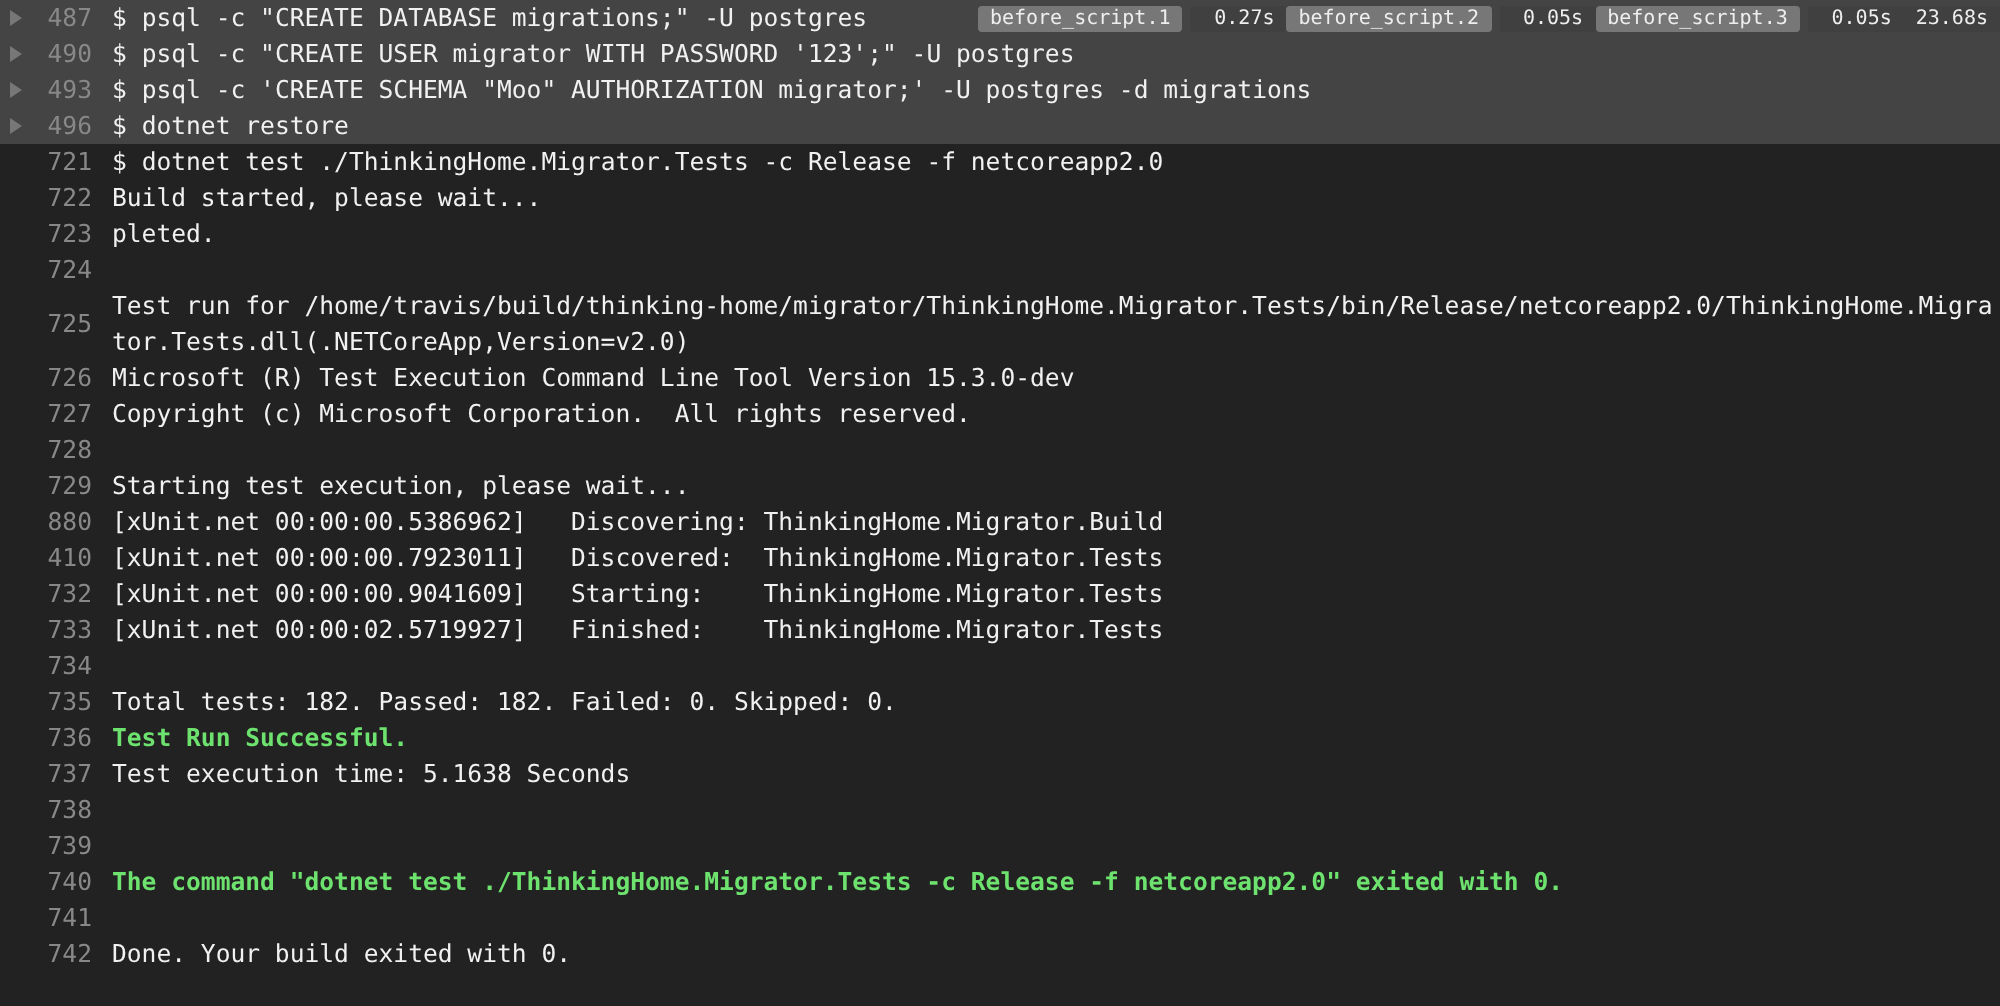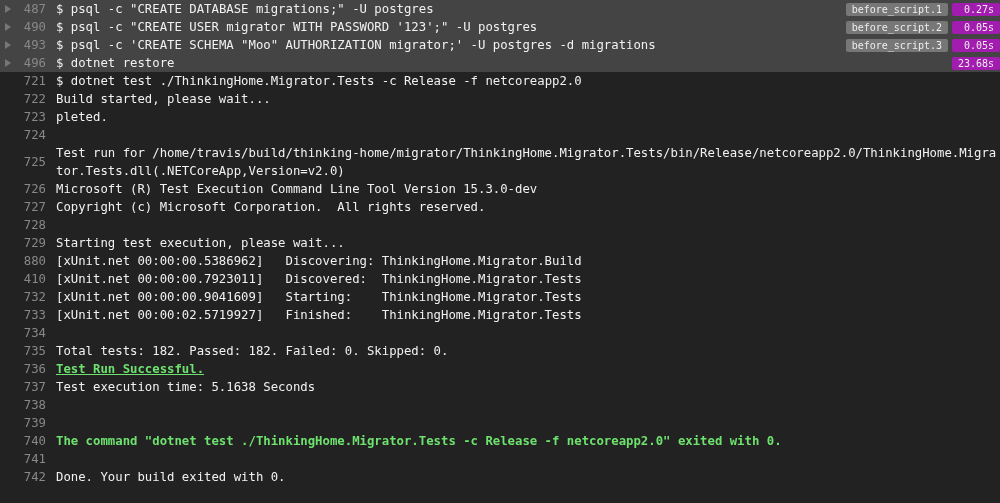--- a/index.html
+++ b/index.html
@@ -52,51 +52,50 @@
     flex: 1;
     white-space: pre-wrap;
     word-break: break-all;
   }
   .prompt {
     color: #f1f1f1;
   }
   .success {
     color: #6ee26e;
     font-weight: bold;
-    text-decoration: underline;
   }
   .cmd-exit {
     color: #6ee26e;
     font-weight: bold;
   }
   .badges {
     position: absolute;
     top: 0;
     right: 0;
     display: flex;
-    flex-direction: column;
+    flex-direction: row;
     gap: 0;
   }
   .badge-row {
     display: flex;
     gap: 4px;
     height: 18px;
     align-items: center;
     justify-content: flex-end;
   }
   .badge {
     background: #777;
     color: #eee;
     font-size: 10px;
     padding: 1px 6px;
     border-radius: 2px;
     font-family: "Menlo", "Consolas", monospace;
   }
   .badge.time {
-    background: #a21caf;
+    background: #404040;
     min-width: 48px;
     text-align: right;
   }
   .bold { font-weight: normal; }
 </style>
 </head>
 <body>
 
 <div class="log" id="log-container">
     <div class="line header-line"><span class="gutter"><span class="arrow"></span></span><span class="lineno">487</span><span class="content"><span class="prompt">$ </span><span>psql -c "CREATE DATABASE migrations;" -U postgres</span></span></div>

